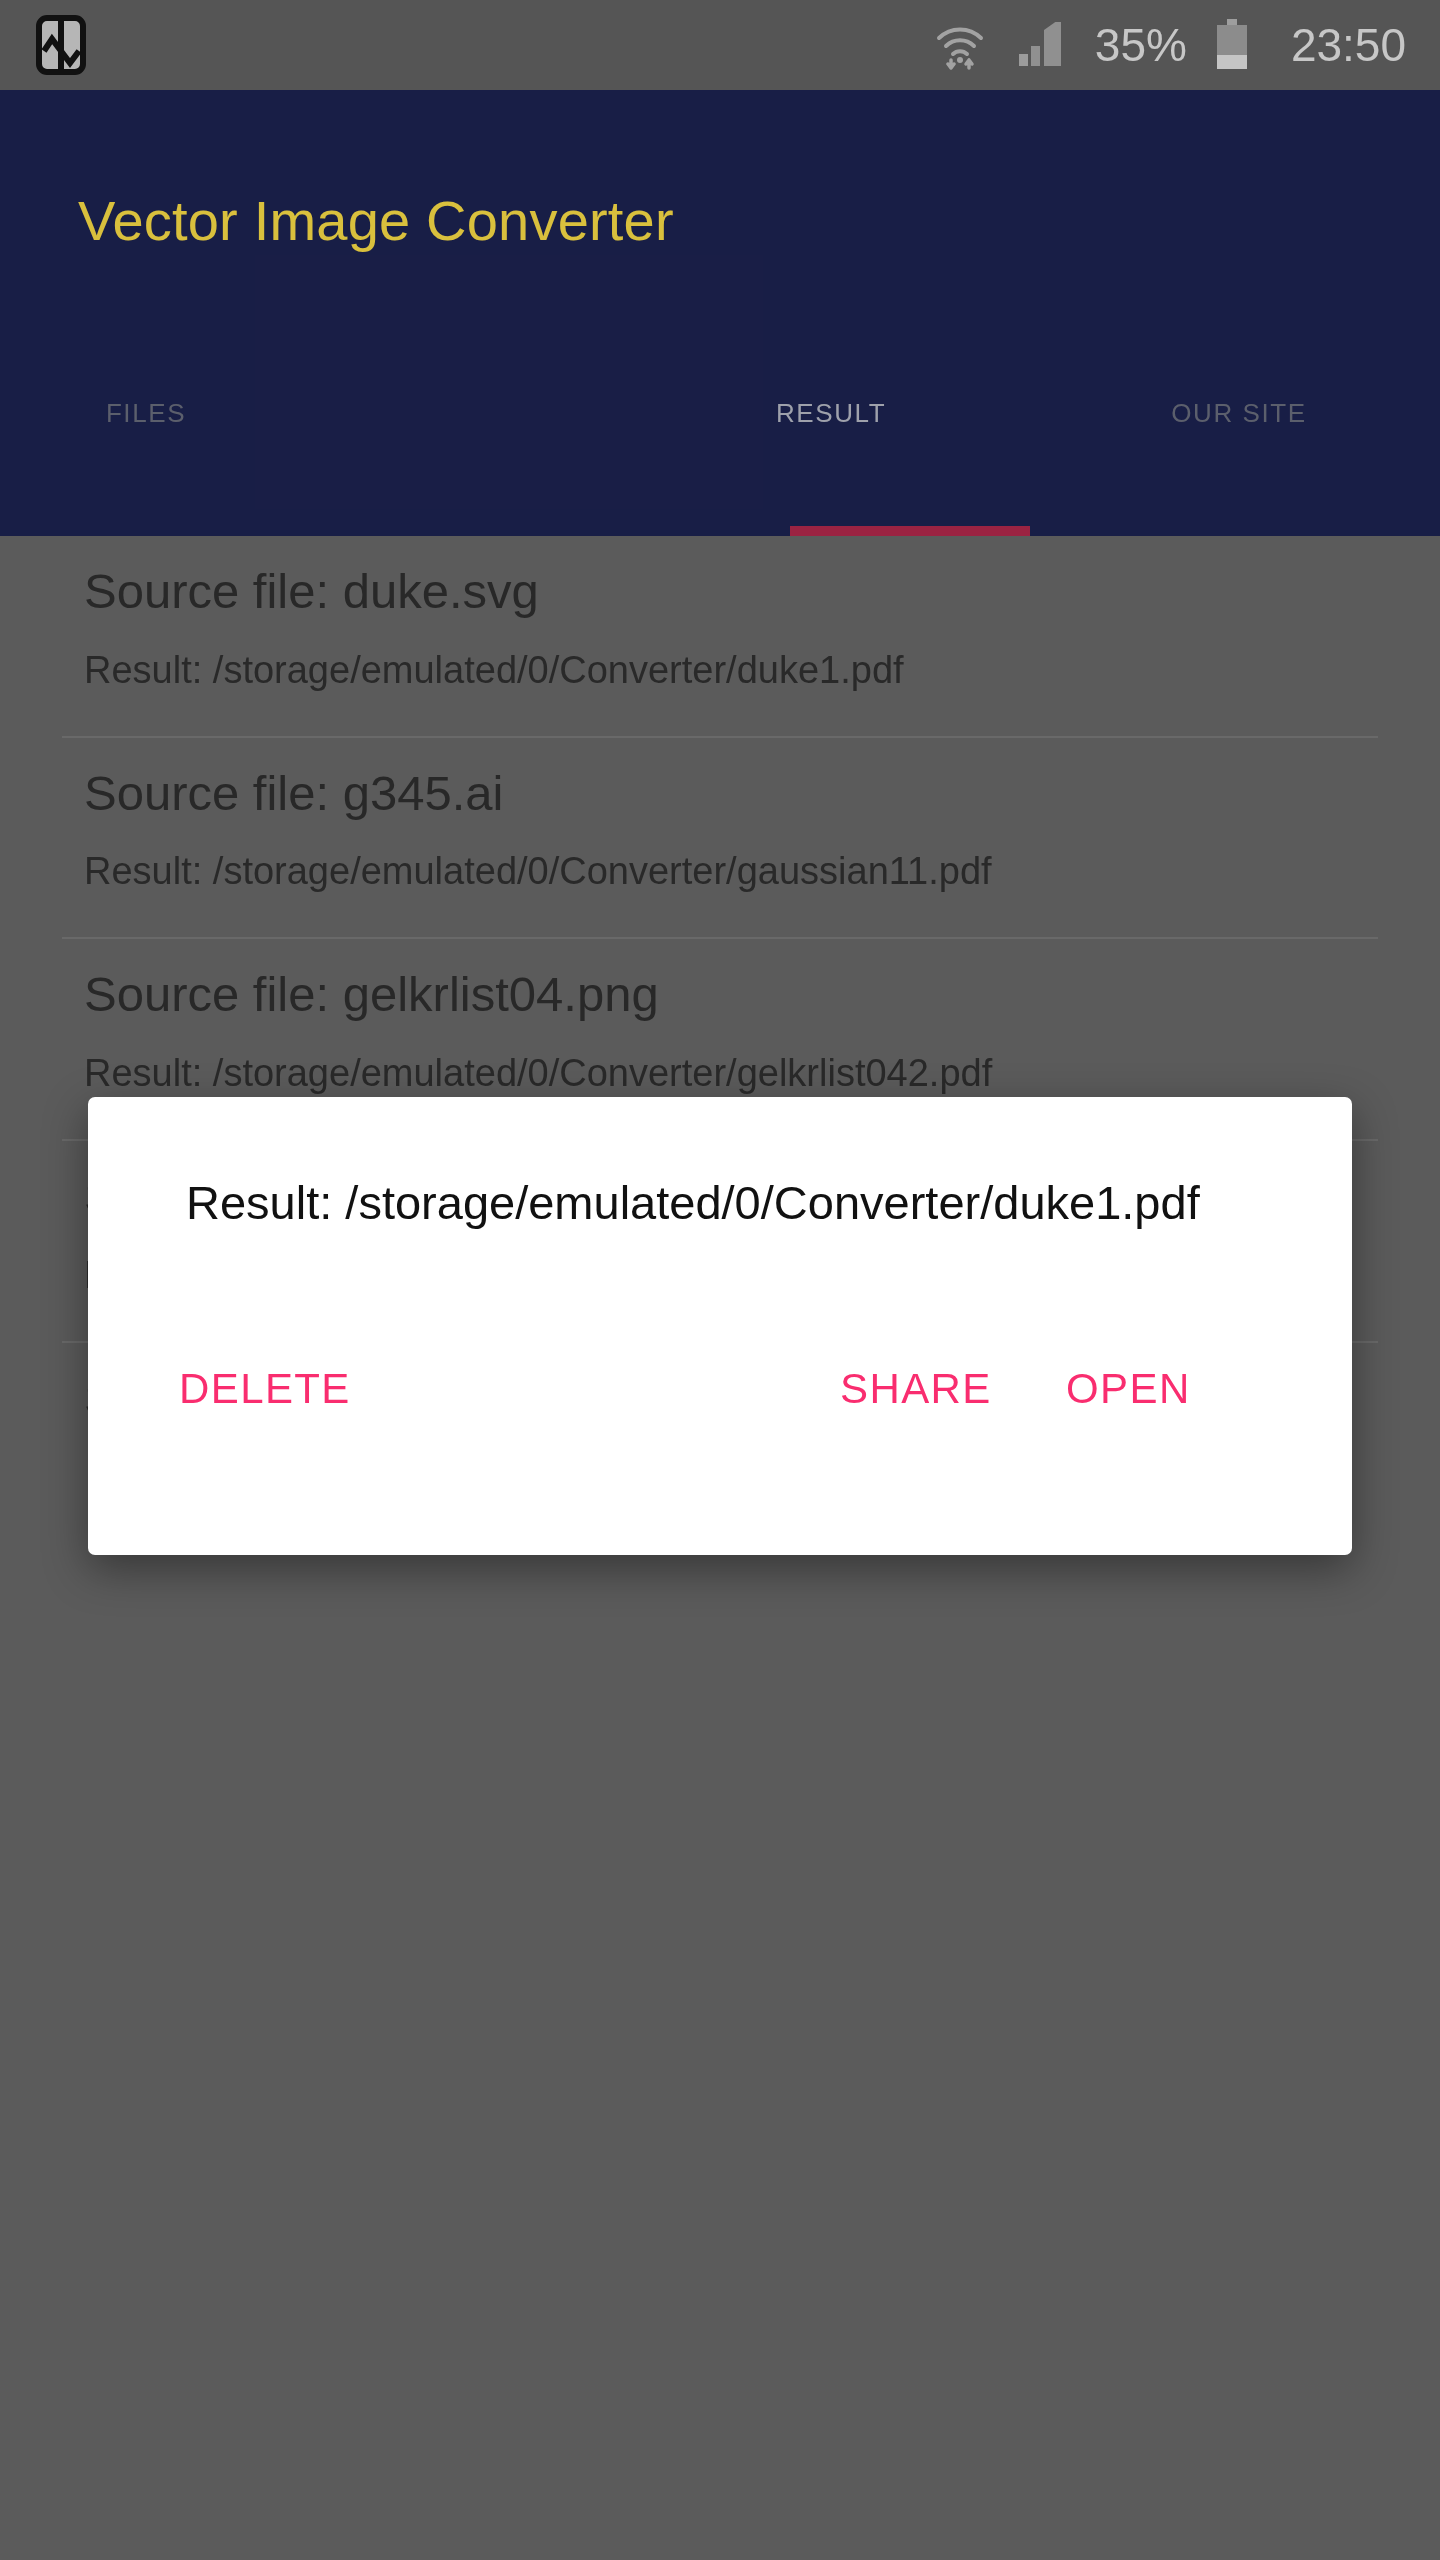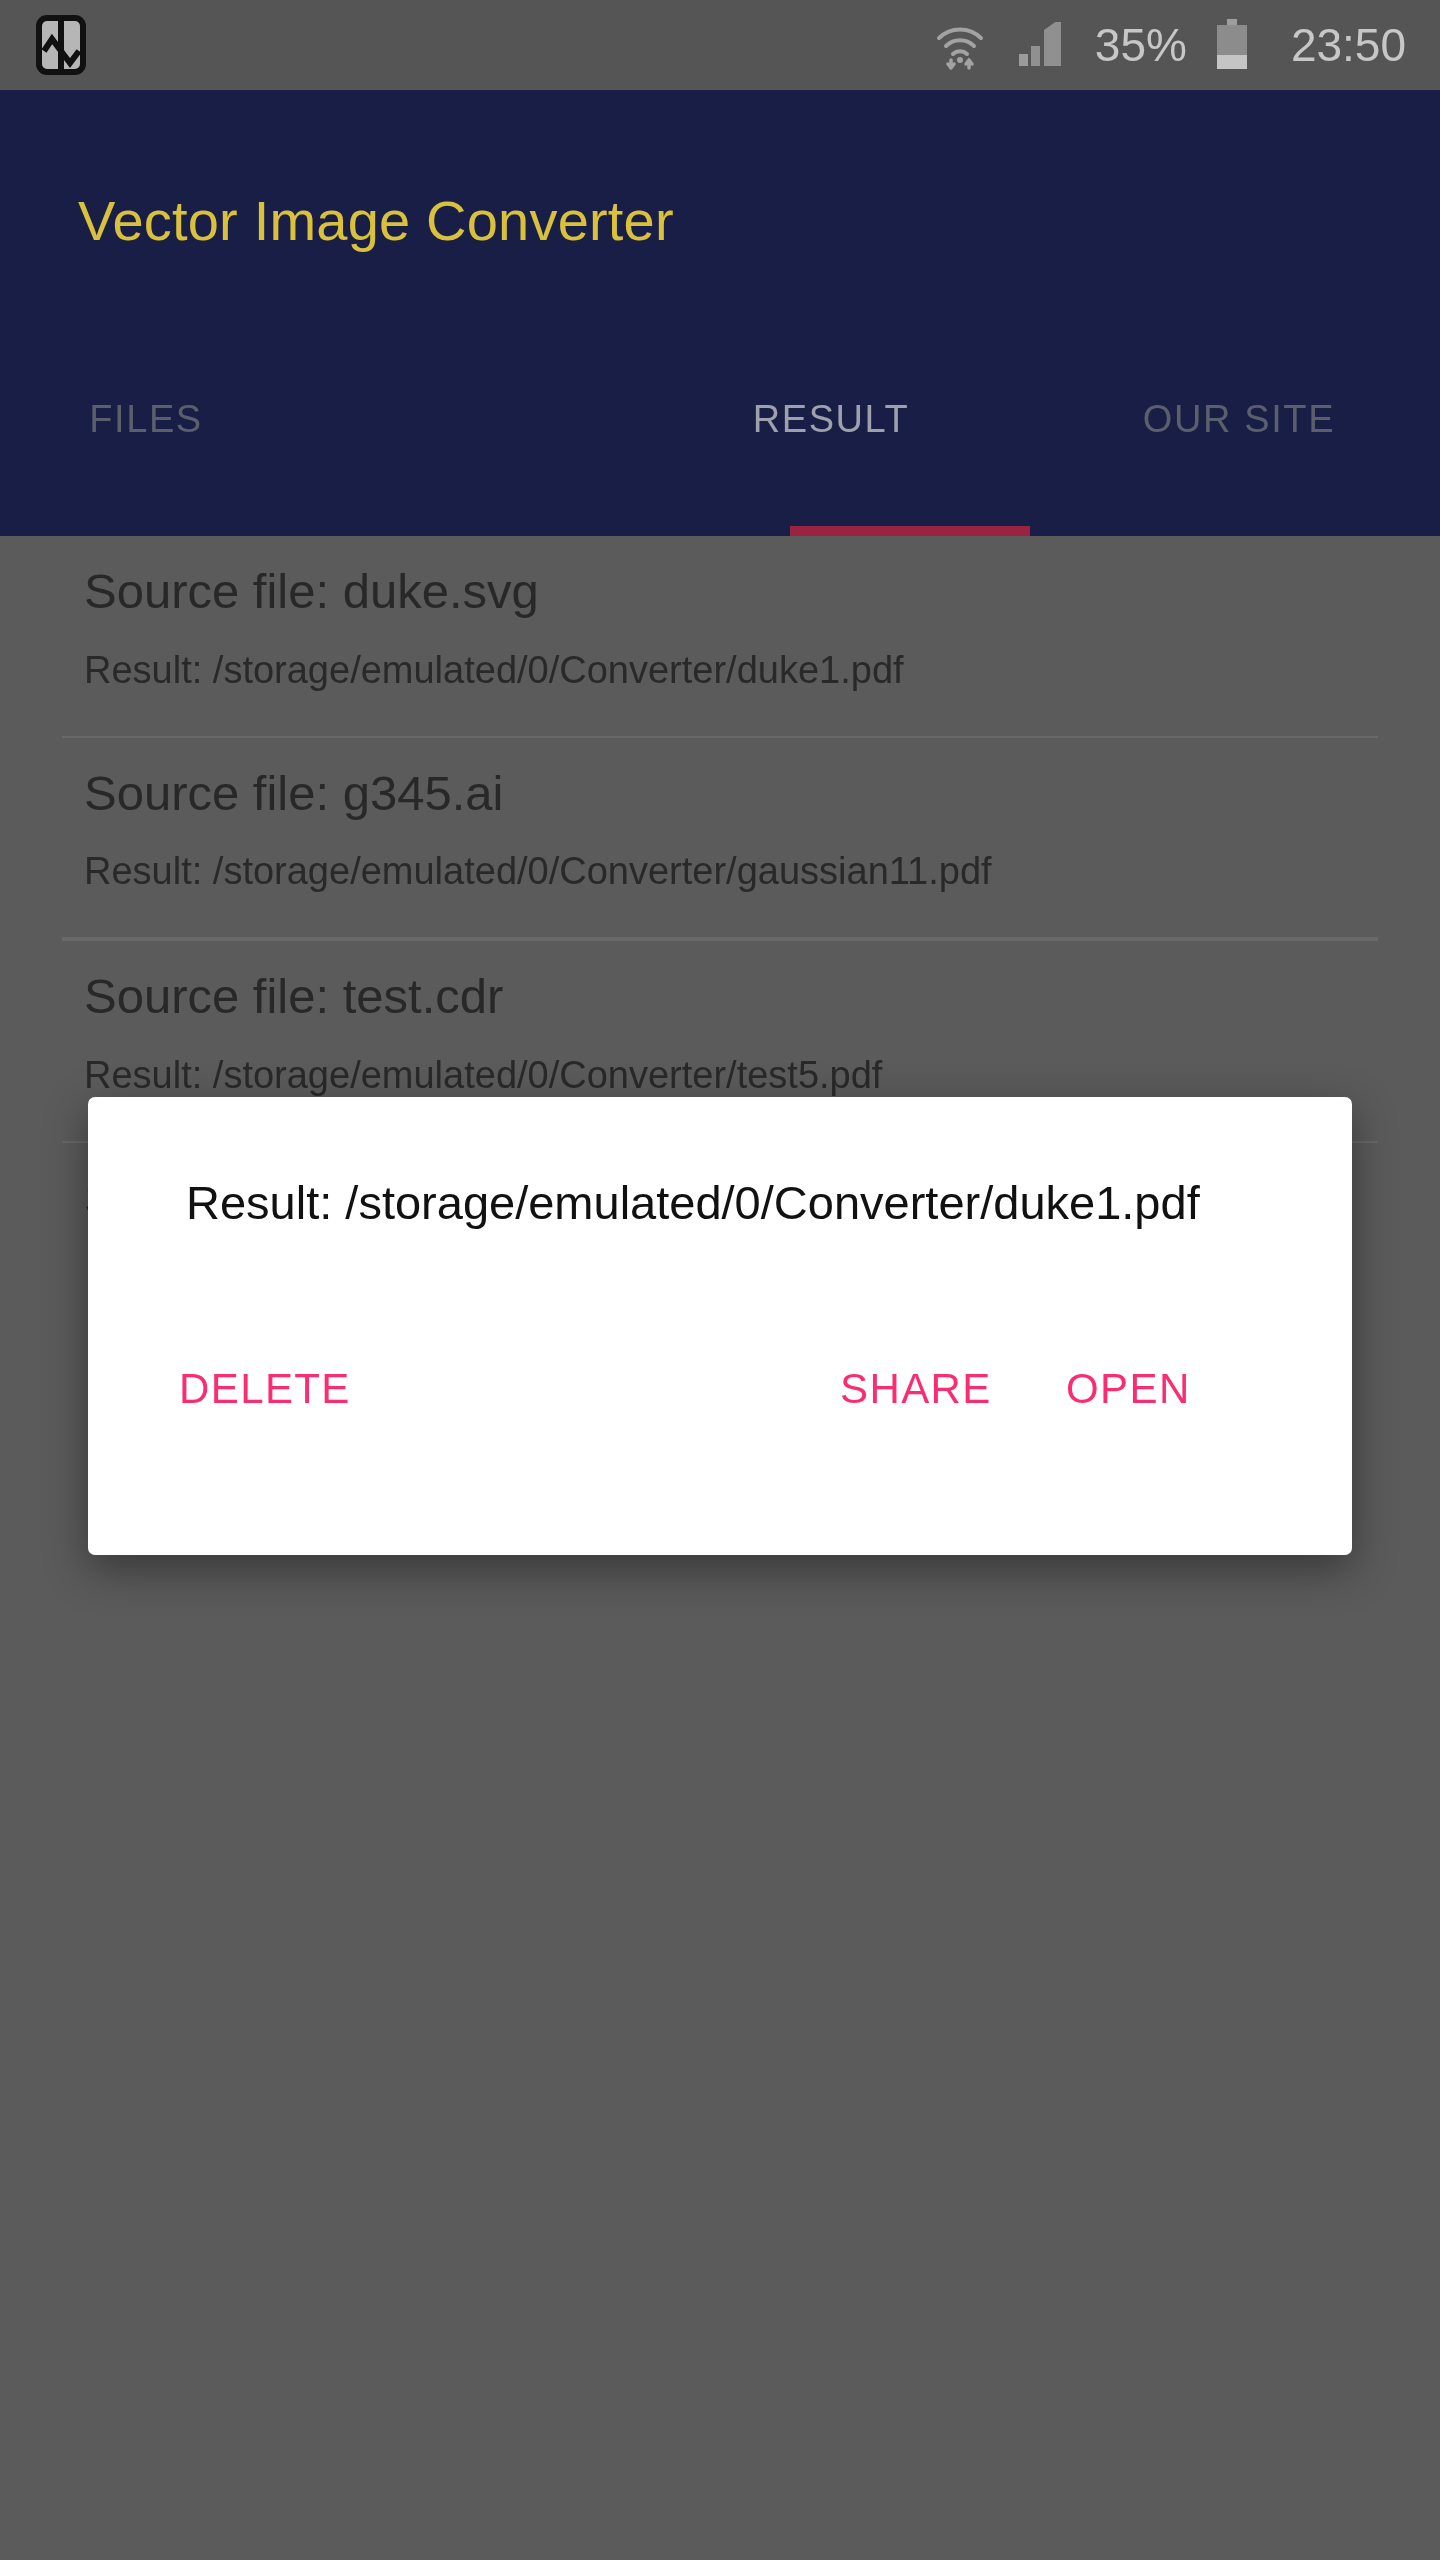--- a/index.html
+++ b/index.html
@@ -44,21 +44,21 @@
     position:absolute; left:78px; top:98px;
     font-size:56px; color:#fde047; font-weight:400; letter-spacing:0.2px;
   }
   .tab-strip{
     position:absolute; left:0; top:290px; width:1440px; height:156px;
   }
   .tab{
     position:absolute; top:0; height:156px;
     display:flex; align-items:flex-start; justify-content:center;
     padding-top:18px;
-    font-size:38px; letter-spacing:1.6px; font-weight:400;
+    font-size:26px; letter-spacing:1.6px; font-weight:400;
     color:#6b6f7e; white-space:nowrap;text-align:right;
   }
   .tab.active{ color:#b8bcc8; }
   .tab-underline{
     position:absolute; height:10px; background:#b5294d; bottom:0; left:0; width:100%;
   }
 
   
   .list{
     position:absolute; top:536px; left:0; width:1440px; height:2024px;
@@ -180,20 +180,24 @@
       <div class="li-sub">Result: /storage/emulated/0/Converter/duke1.pdf</div>
     </div>
     <div class="divider"></div>
 
     <div class="list-item">
       <div class="li-title">Source file: g345.ai</div>
       <div class="li-sub">Result: /storage/emulated/0/Converter/gaussian11.pdf</div>
     </div>
     <div class="divider"></div>
 
+    <div class="list-item">
+      <div class="li-title">Source file: gelkrlist04.png</div>
+      <div class="li-sub">Result: /storage/emulated/0/Converter/gelkrlist042.pdf</div>
+    </div>
     <div class="divider"></div>
 
     <div class="list-item">
       <div class="li-title">Source file: test.cdr</div>
       <div class="li-sub">Result: /storage/emulated/0/Converter/test5.pdf</div>
     </div>
     <div class="divider"></div>
 
     <div class="list-item">
       <div class="li-title">Source file: test2.wmf</div>

